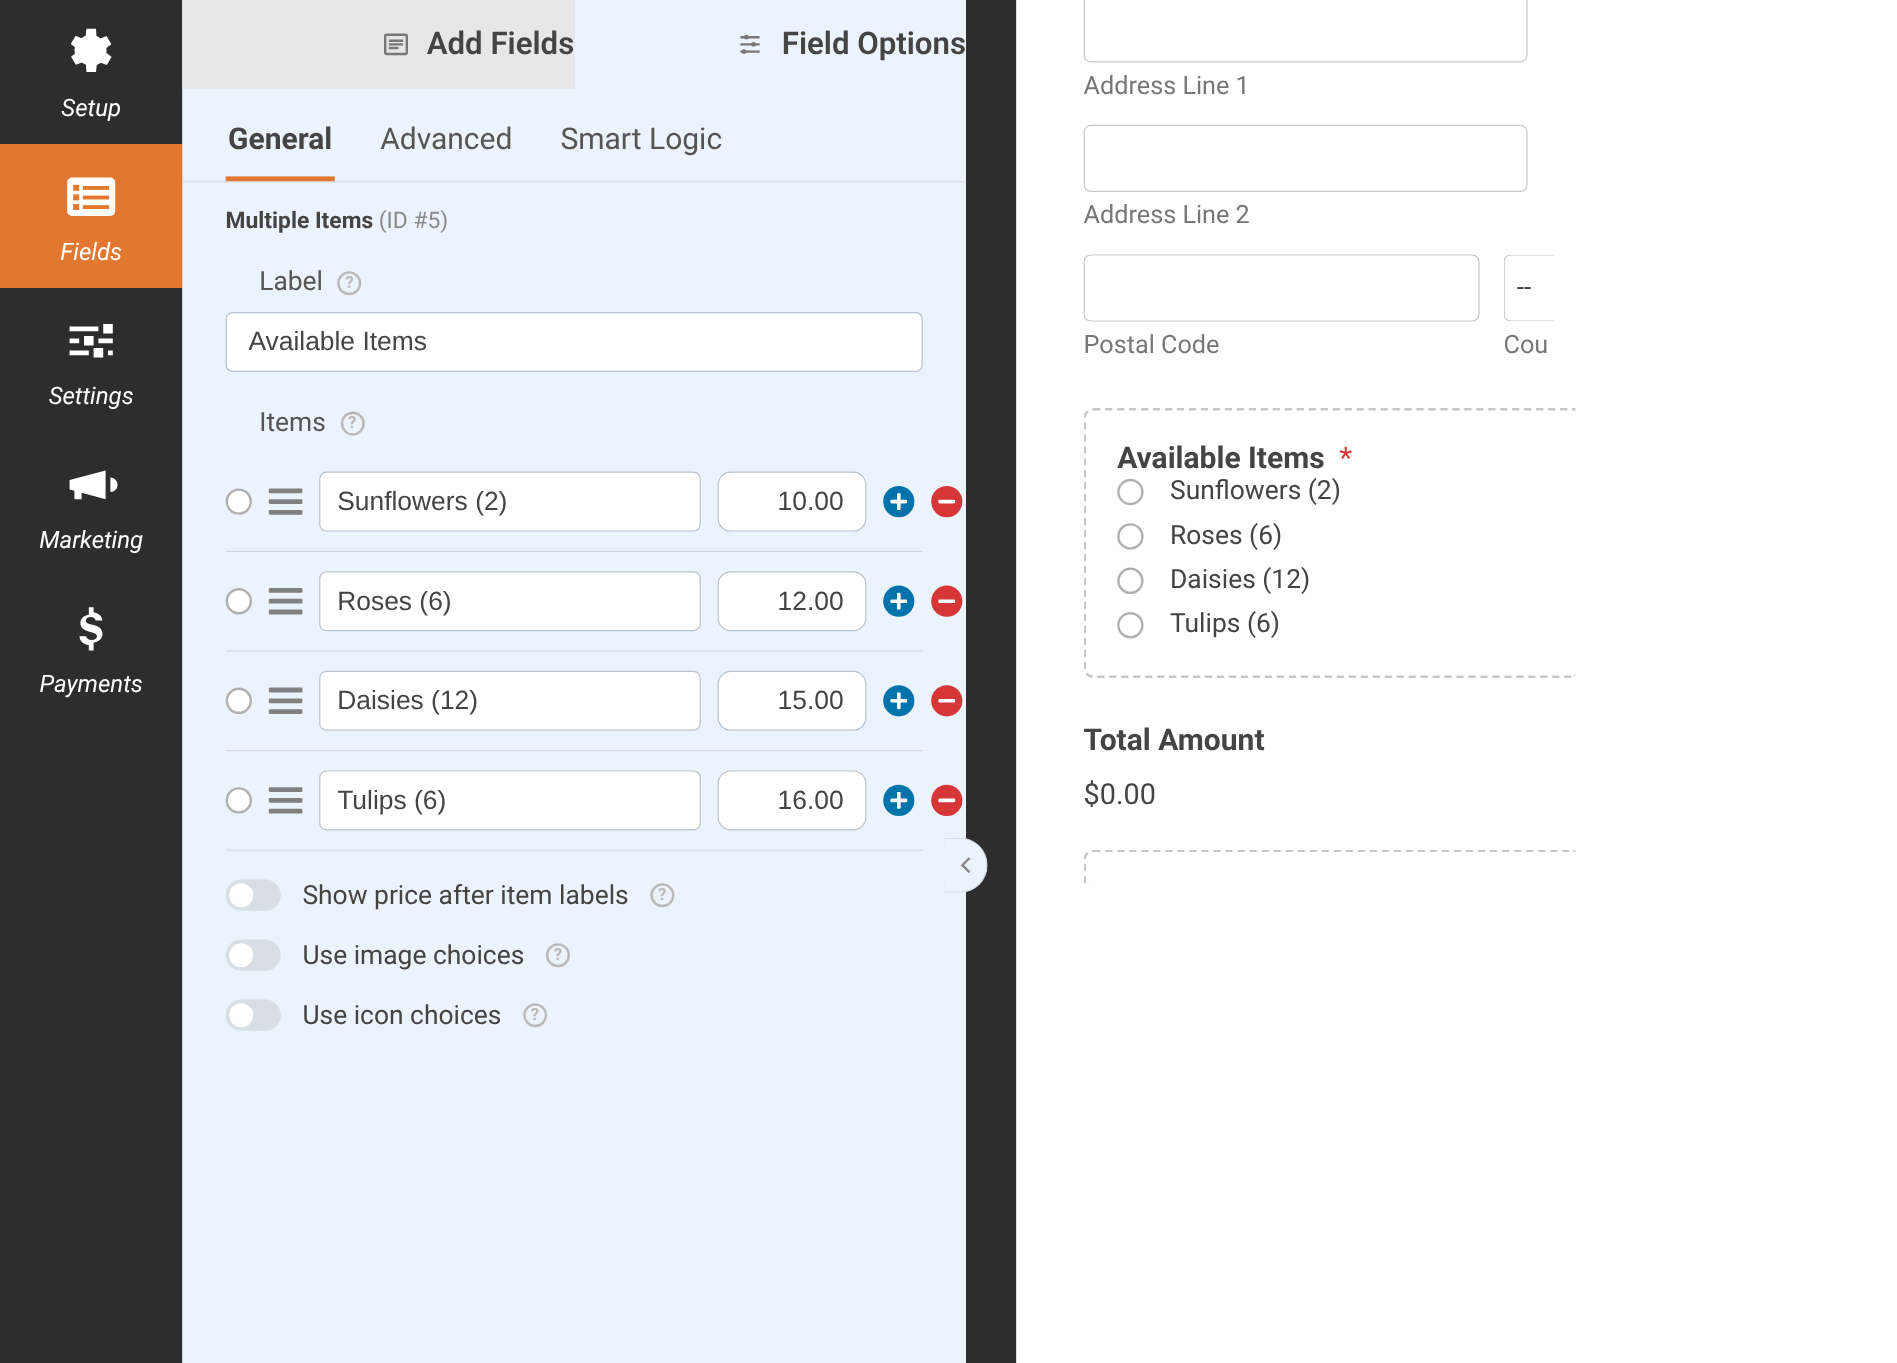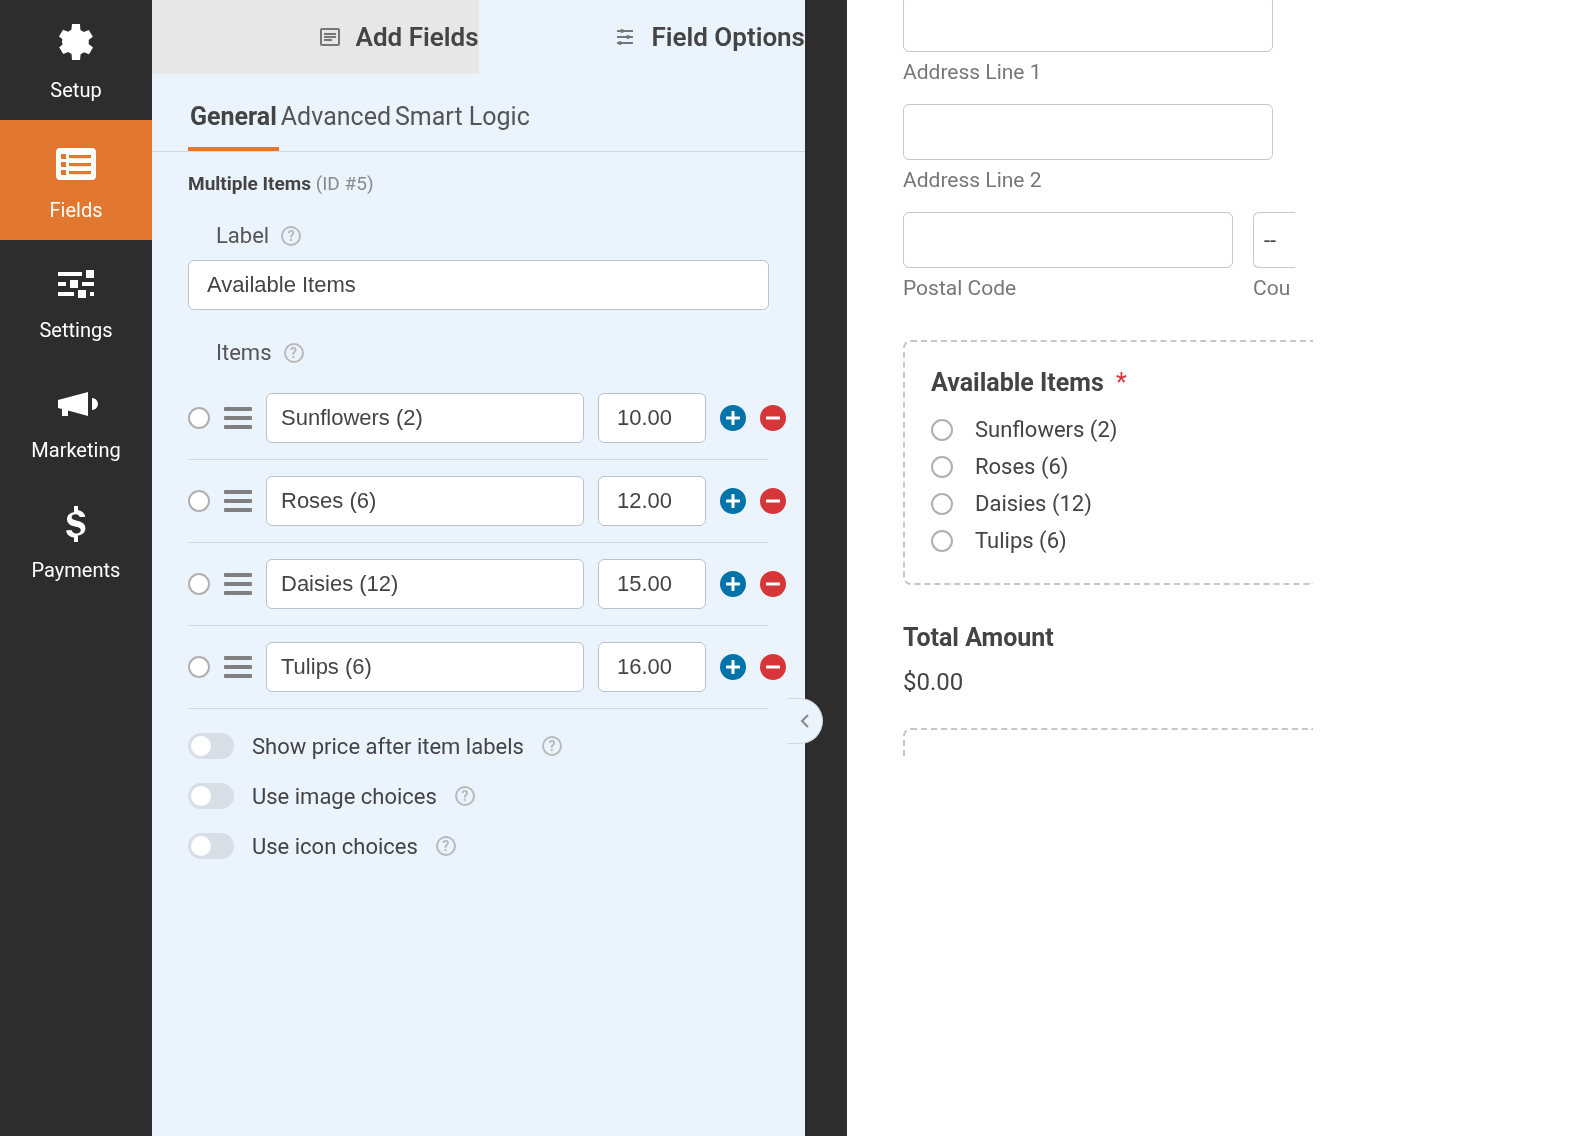--- a/index.html
+++ b/index.html
@@ -28,20 +28,21 @@
     flex-direction: column;
   }
   .nav-item {
     display: flex;
     flex-direction: column;
     align-items: center;
     justify-content: center;
     padding: 20px 0 18px;
     cursor: pointer;
     color: #fff;
+    font-style: italic;
   }
   .nav-item.active { background: #e27730; }
   .nav-label {
     font-size: 20px;
     margin-top: 10px;
   }
   .nav-icon { width: 48px; height: 48px; fill: #fff; }
 
   
   .panel {
@@ -69,20 +70,21 @@
   .tabbar .tab.active {
     background: #ebf3fc;
   }
   .tab .tab-icon { width: 24px; height: 24px; margin-right: 14px; fill: #777; }
 
   .subtabbar {
     display: flex;
     padding: 0 36px;
     border-bottom: 1px solid #d1d9e3;
     margin-top: 16px;
+    gap: 36px;
   }
   .subtab {
     padding: 12px 2px 16px;
     font-size: 25px;
     color: #555;
     cursor: pointer;
   }
   .subtab.active {
     color: #444;
     font-weight: 700;
@@ -126,21 +128,21 @@
   .text-input {
     width: 100%;
     height: 50px;
     background: #fff;
     border: 1px solid #b9c3cd;
     border-radius: 6px;
     padding: 0 18px;
     font-size: 22px;
     color: #444;
   }
-  .text-input.small { width: 108px; text-align: left; }
+  .text-input.small { width: 124px; text-align: right; border-radius: 11px; }
 
   .items-header { margin-top: 30px; }
 
   .item-row {
     display: flex;
     align-items: center;
     padding: 16px 0;
     gap: 14px;
     border-bottom: 1px solid #d1d9e3;
   }
@@ -270,21 +272,20 @@
     padding: 26px 26px 30px;
     margin-top: 40px;
     width: 410px;
     border-right: none;
     border-radius: 8px 0 0 8px;
   }
   .card-title {
     font-size: 25px;
     font-weight: 700;
     color: #444;
-    margin-bottom: 20px;
   }
   .card-title .req { color: #d63638; font-weight: 400; margin-left: 6px; }
   .opt-row {
     display: flex;
     align-items: center;
     gap: 22px;
     font-size: 22px;
     color: #444;
     margin-bottom: 12px;
   }

